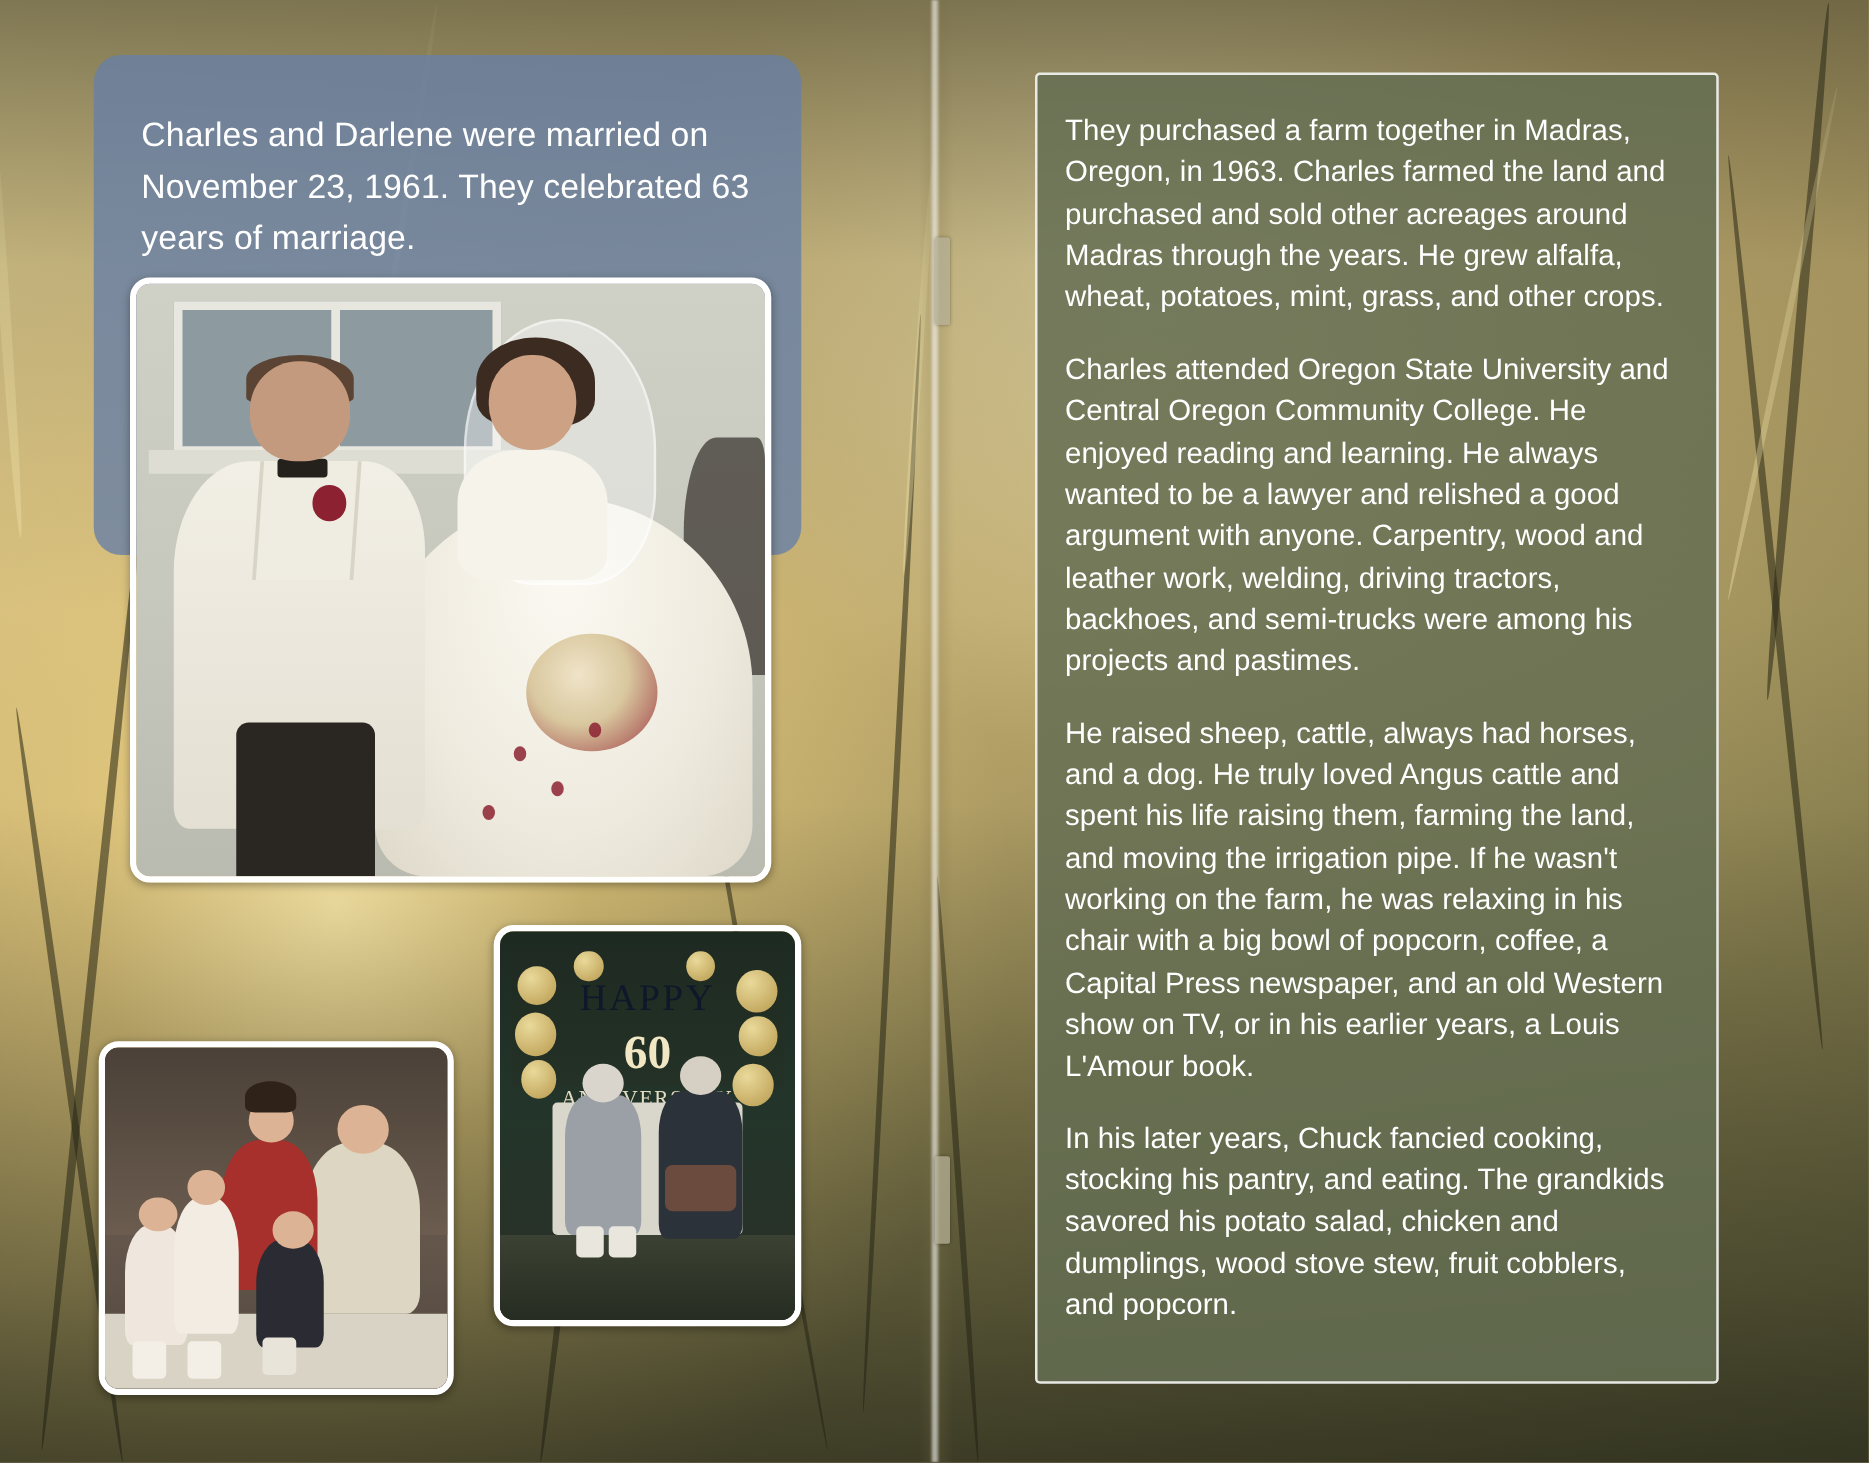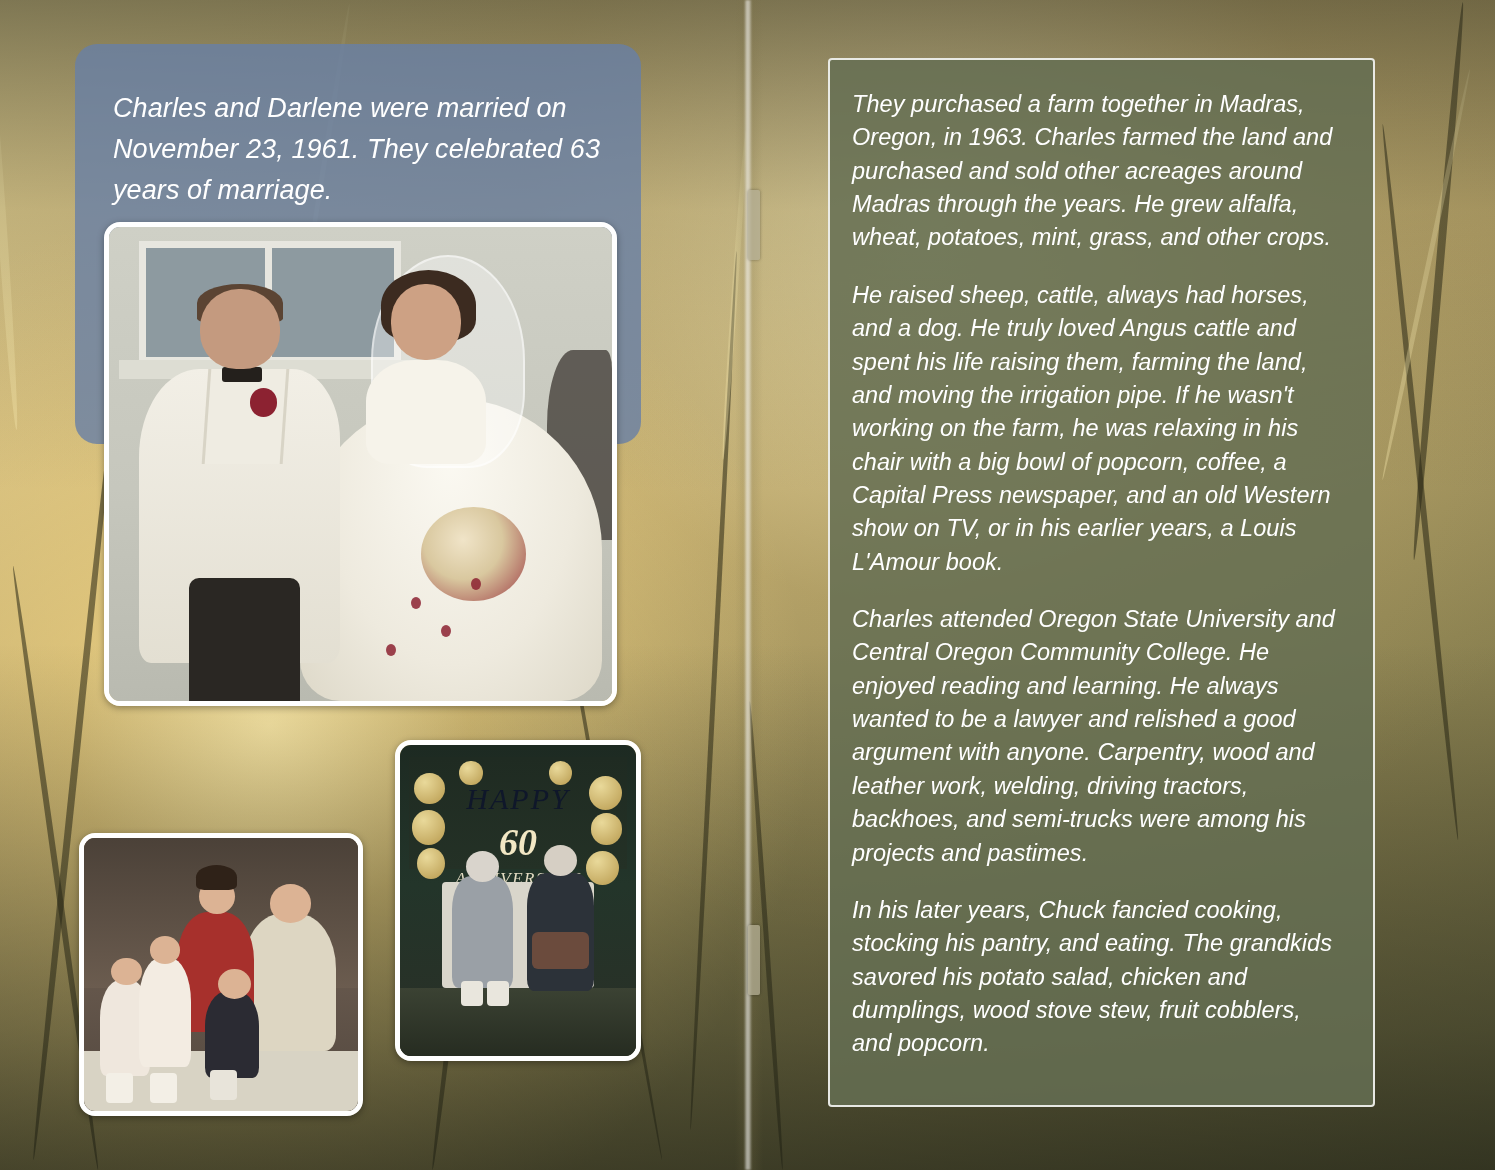--- a/index.html
+++ b/index.html
@@ -9,21 +9,20 @@
   }
   body {
     font-family: "Liberation Sans", sans-serif;
   }
   .page {
     position: relative;
     width: 1495px;
     height: 1170px;
     overflow: hidden;
     background: #c9b77e;
-    font-style: italic;
   }
   
   .bg {
     position: absolute;
     inset: 0;
     background:
       radial-gradient(circle at 18% 62%, rgba(255,236,170,0.95) 0%, rgba(245,214,130,0.55) 14%, rgba(180,150,80,0.0) 38%),
       radial-gradient(circle at 62% 18%, rgba(255,246,200,0.55) 0%, rgba(220,190,120,0.15) 30%, rgba(0,0,0,0) 55%),
       linear-gradient(160deg, #e8d79a 0%, #d6c184 22%, #b7a46a 45%, #8d8352 68%, #5e5c3a 100%);
   }
@@ -459,18 +458,18 @@
     <div style="position:absolute; left:26%; top:76%; width:9%; height:8%; background:#e9e6dd; border-radius:4px;"></div>
     <div style="position:absolute; left:37%; top:76%; width:9%; height:8%; background:#e9e6dd; border-radius:4px;"></div>
 
     <div style="position:absolute; left:54%; top:41%; width:28%; height:38%; background:#2c3239; border-radius:28% 28% 10% 10%;"></div>
     <div style="position:absolute; left:61%; top:32%; width:14%; height:10%; background:#d6cfc4; border-radius:50%;"></div>
     <div style="position:absolute; left:56%; top:60%; width:24%; height:12%; background:#6b4b3d; border-radius:6px;"></div>
   </div>
 
   <div class="story-card">
     <p class="story-p">They purchased a farm together in Madras, Oregon, in 1963. Charles farmed the land and purchased and sold other acreages around Madras through the years. He grew alfalfa, wheat, potatoes, mint, grass, and other crops.</p>
+    <p class="story-p">Charles attended Oregon State University and Central Oregon Community College. He enjoyed reading and learning. He always wanted to be a lawyer and relished a good argument with anyone. Carpentry, wood and leather work, welding, driving tractors, backhoes, and semi-trucks were among his projects and pastimes.</p>
     <p class="story-p">He raised sheep, cattle, always had horses, and a dog. He truly loved Angus cattle and spent his life raising them, farming the land, and moving the irrigation pipe. If he wasn't working on the farm, he was relaxing in his chair with a big bowl of popcorn, coffee, a Capital Press newspaper, and an old Western show on TV, or in his earlier years, a Louis L'Amour book.</p>
-    <p class="story-p">Charles attended Oregon State University and Central Oregon Community College. He enjoyed reading and learning. He always wanted to be a lawyer and relished a good argument with anyone. Carpentry, wood and leather work, welding, driving tractors, backhoes, and semi-trucks were among his projects and pastimes.</p>
     <p class="story-p">In his later years, Chuck fancied cooking, stocking his pantry, and eating. The grandkids savored his potato salad, chicken and dumplings, wood stove stew, fruit cobblers, and popcorn.</p>
   </div>
 
 </div>
 
 </body></html>

